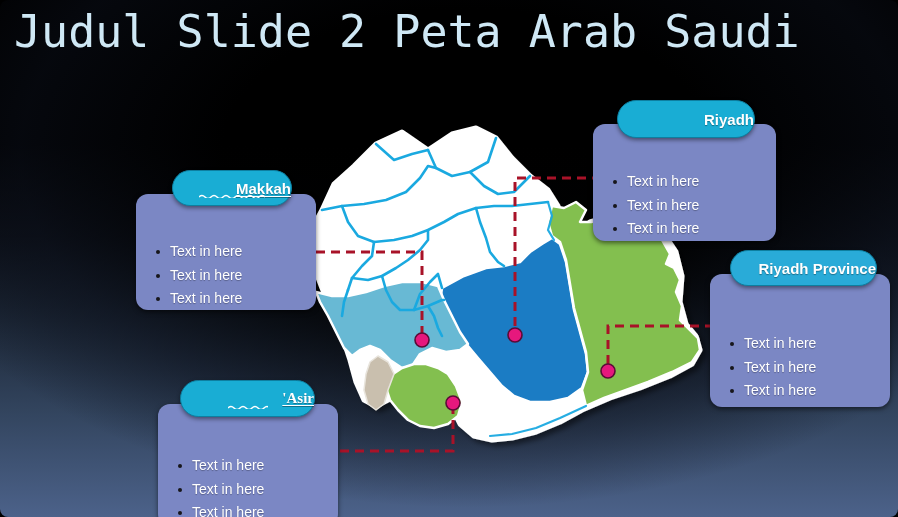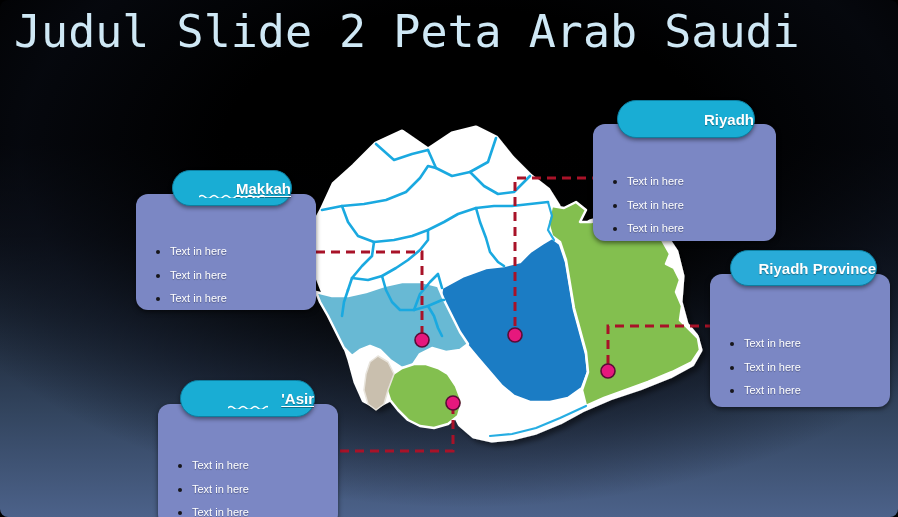--- a/index.html
+++ b/index.html
@@ -60,21 +60,21 @@
   .cpill .squig{
     position:absolute;bottom:7px;left:50%;transform:translateX(-50%);
     height:4px;
   }
   .blist{
     position:absolute;left:18px;top:46px;
     list-style:none;margin:0;padding:0;
   }
   .blist li{
     position:relative;
-    color:#ffffff;font-size:11px;line-height:23.5px;
+    color:#ffffff;font-size:14px;line-height:23.5px;
     padding-left:16px;white-space:nowrap;
     text-shadow:0 1px 1px rgba(0,0,0,0.3);
   }
   .blist li:before{
     content:"";position:absolute;left:2px;top:10px;
     width:4px;height:4px;border-radius:50%;background:#17161b;
   }
 
   
   #cal-makkah{left:136px;top:170px;}
@@ -85,21 +85,21 @@
   #cal-riyadh .cbody{width:183px;height:117px;}
   #cal-riyadh .cpill{left:24px;width:138px;height:38px;}
 
   #cal-eastern{left:710px;top:250px;}
   #cal-eastern .cbody{width:180px;height:133px;}
   #cal-eastern .cpill{left:20px;width:147px;height:36px;}
   #cal-eastern .blist{top:58px;}
 
   #cal-asir{left:158px;top:380px;}
   #cal-asir .cbody{width:180px;height:122px;}
-  #cal-asir .cpill{left:22px;width:135px;height:37px;}
+  #cal-asir .cpill{left:22px;width:135px;height:37px;font-family:Liberation Serif, serif;}
   #cal-asir .blist{top:50px;}
 </style>
 </head>
 <body>
 
 <div id="slide">
 
   <div id="title">Judul Slide 2 Peta Arab Saudi</div>
 
   <div id="map">

